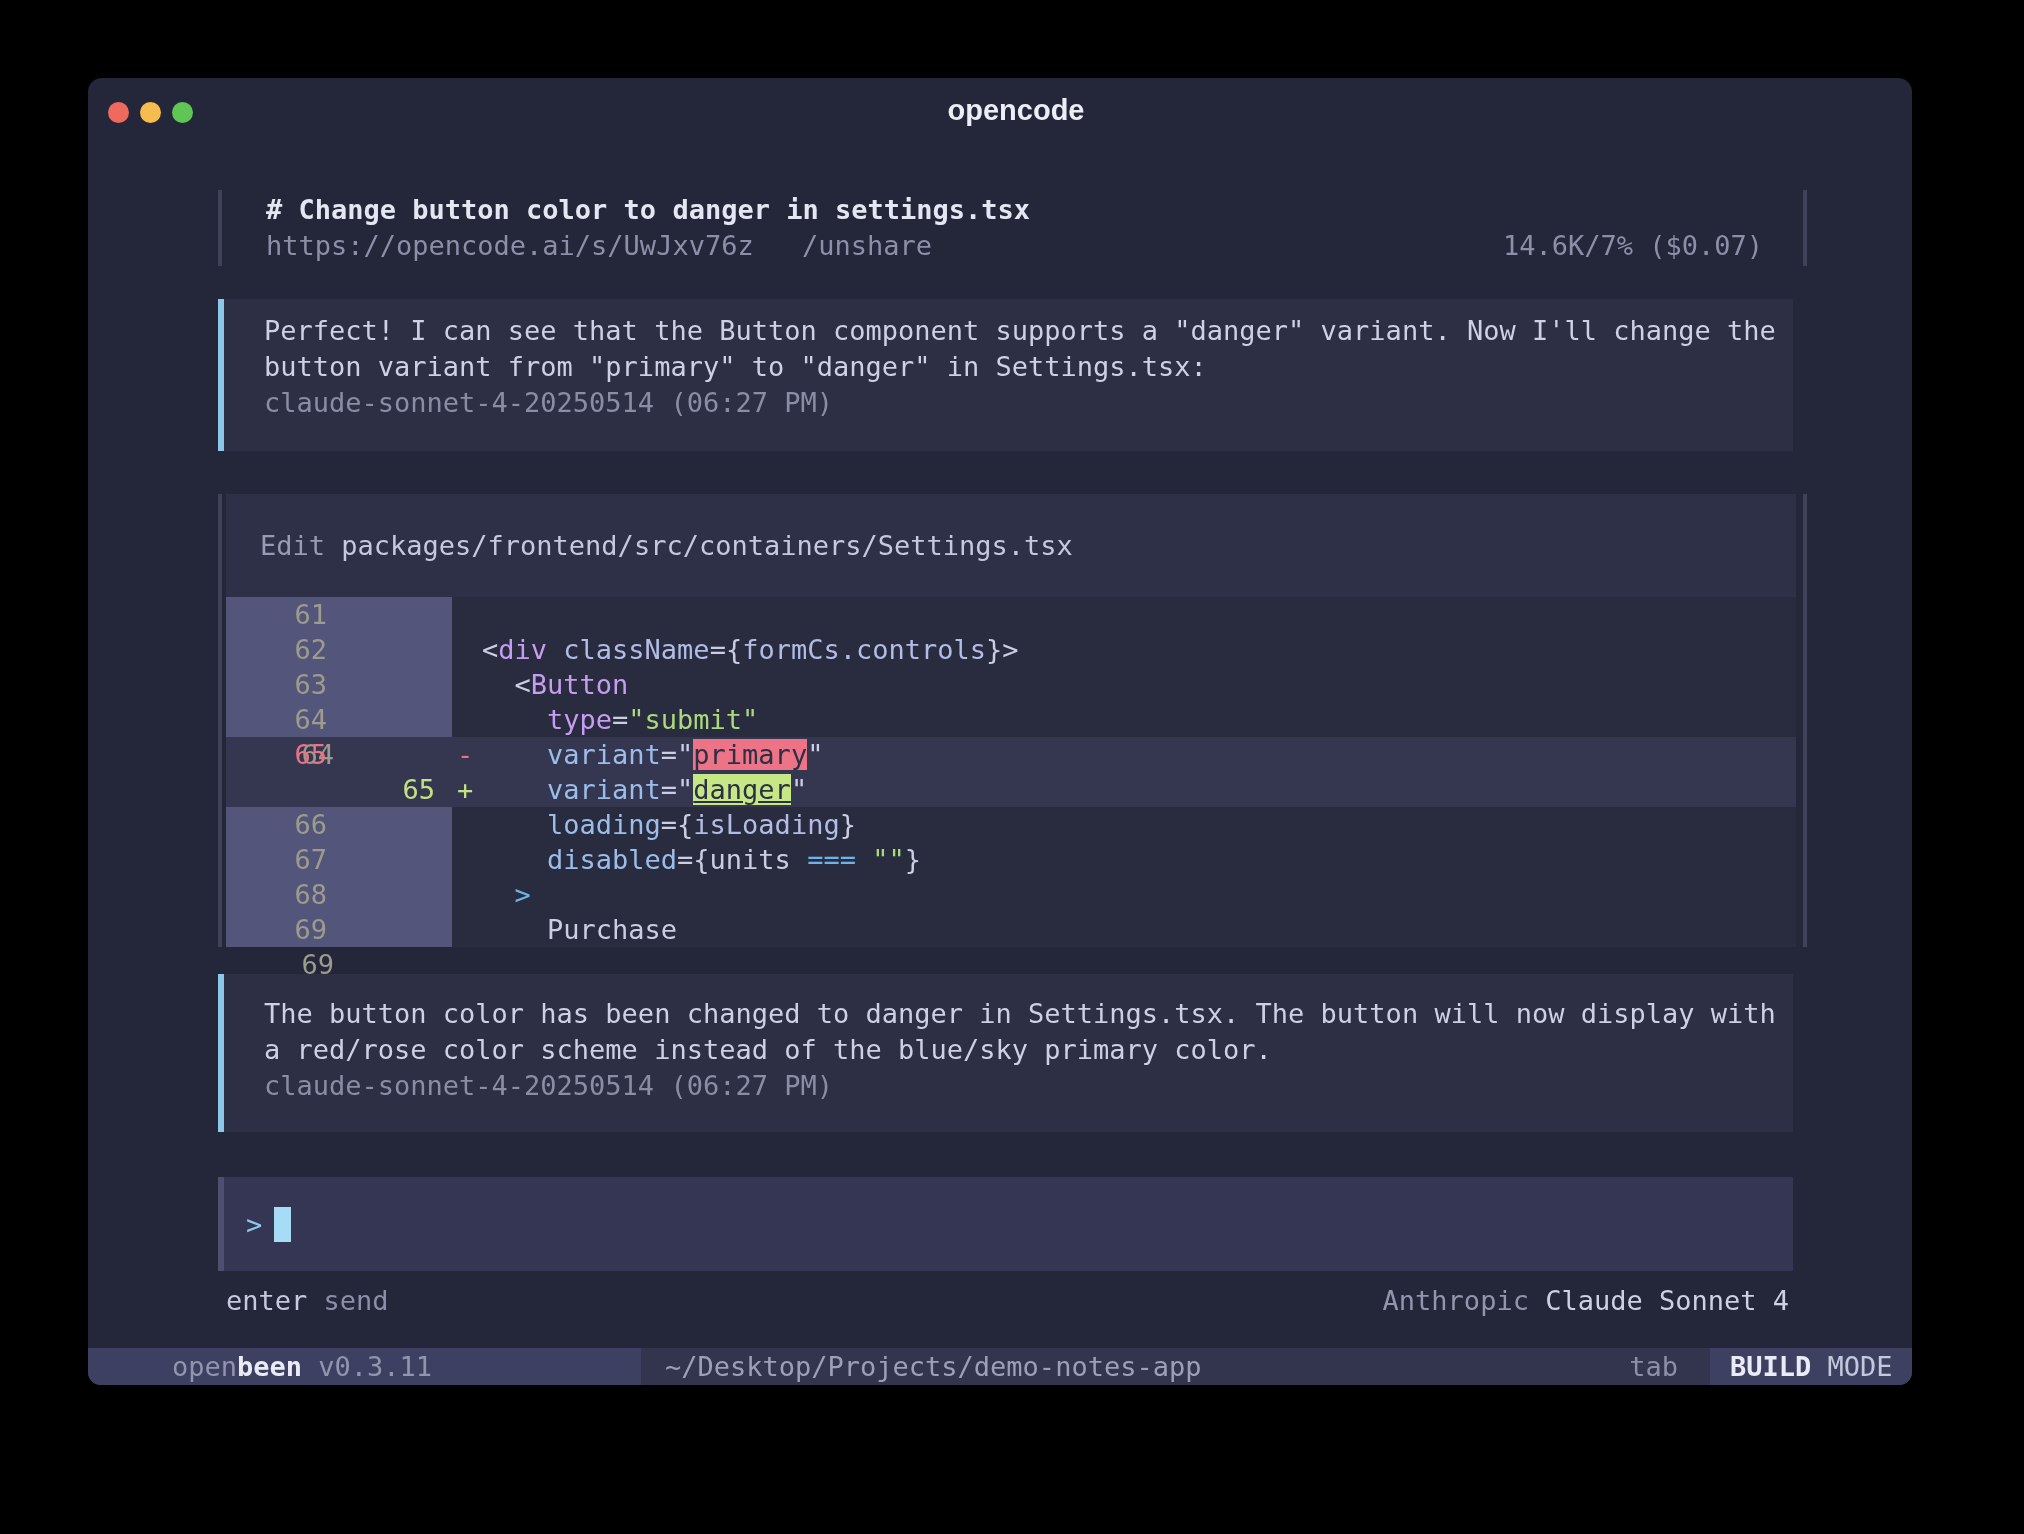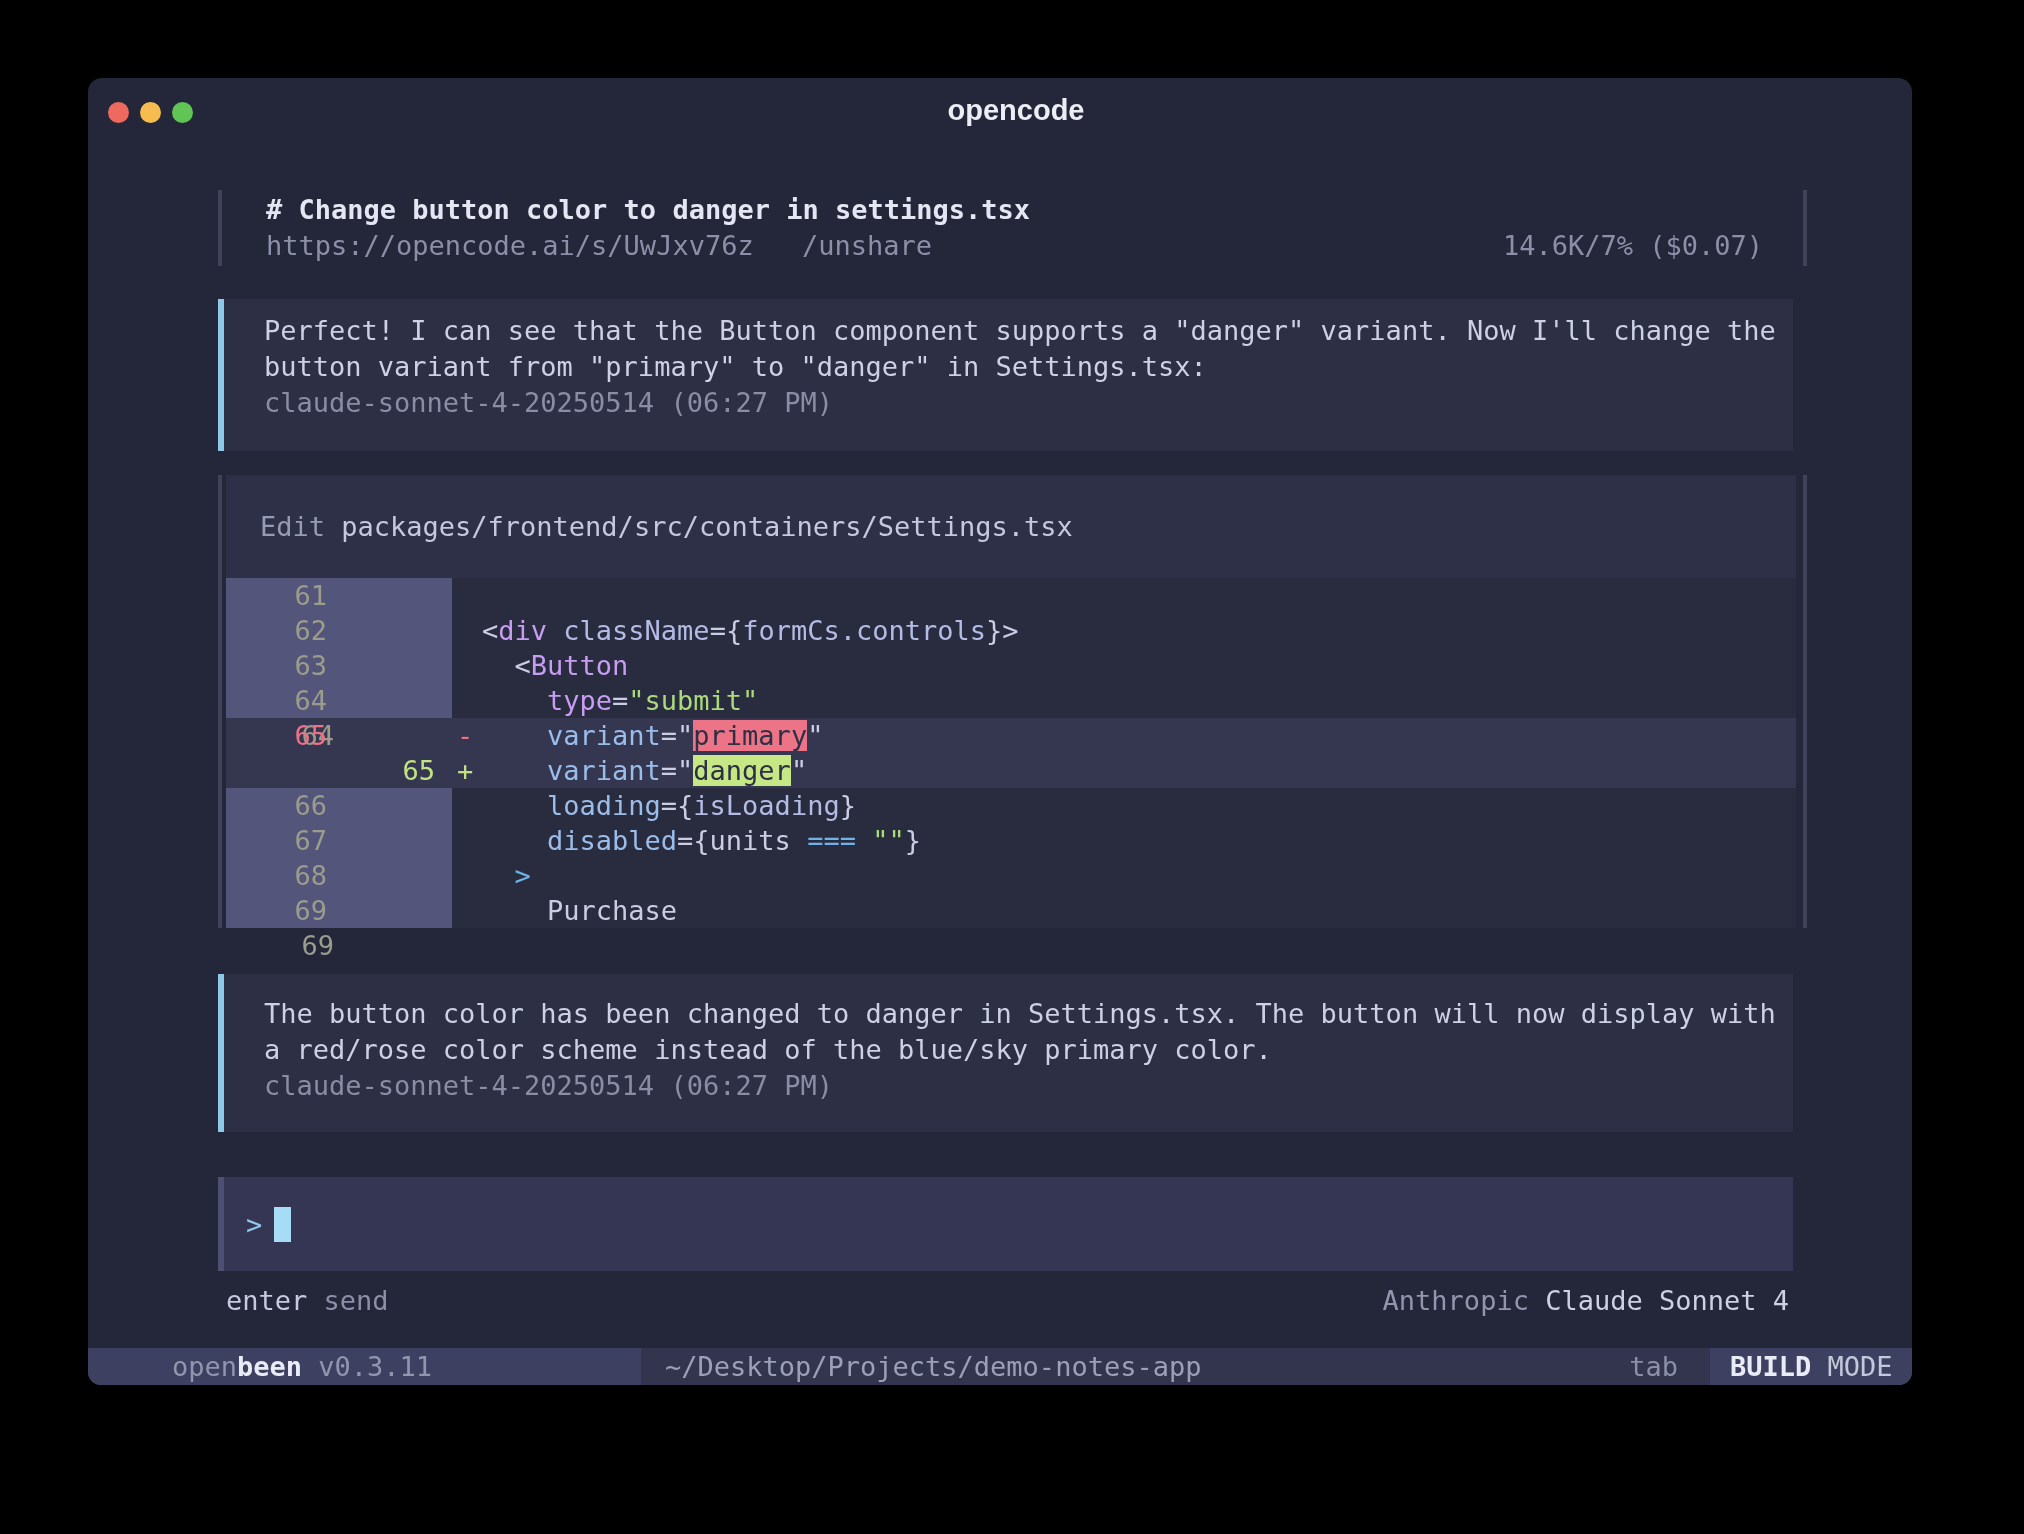--- a/index.html
+++ b/index.html
@@ -32,21 +32,21 @@
   .share-tokens{position:absolute;right:44px;top:38px;color:#8b90a8;}
 
   
   .msg{position:absolute;left:130px;width:1575px;background:#2d2f45;
        border-left:6px solid #8cc9e8;padding-left:40px;line-height:36px;color:#ccd1e4;}
   .msg-1{top:221px;height:152px;padding-top:14px;}
   .msg-2{top:896px;height:158px;padding-top:22px;}
   .msg-meta{color:#8a8ea4;}
 
   
-  .edit-block{position:absolute;left:130px;top:397px;width:1589px;height:453px;}
+  .edit-block{position:absolute;left:130px;top:416px;width:1589px;height:453px;}
   .edit-inner{position:absolute;left:8px;right:11px;top:0;bottom:0;}
   .edit-header{height:103px;background:#2e3047;line-height:103px;
                padding-left:34px;color:#c5c9dd;}
   .edit-action{color:#969cb4;}
   .drow{display:flex;height:35px;line-height:35px;}
   .drow-ctx{background:#292b3f;}
   .drow-del,.drow-add{background:#353751;}
   .gutter{display:flex;width:226px;flex:none;}
   .drow-ctx .gutter{background:#53567a;flex-direction:column;}
   .num{text-align:right;color:#9c9c8d;}
@@ -58,21 +58,21 @@
   .drow-add .marker{color:#c2e383;}
   .code{white-space:pre;}
   .tk-p{color:#c79df2;}   
   .tk-b{color:#9bbdea;}   
   .tk-l{color:#b3bce4;}   
   .tk-n{color:#c9cee4;}   
   .tk-s{color:#abd97c;}   
   .tk-o{color:#6db3e8;}   
   .tk-t{color:#c9cee4;}   
   .tk-dh{background:#ec7486;color:#2d2f45;}
-  .tk-ah{background:#c6e785;color:#2d2f45;}
+  .tk-ah{background:#c6e785;color:#2d2f45;text-decoration:underline;}
 
   
   .input-block{position:absolute;left:130px;top:1099px;width:1575px;height:94px;
                background:#343653;border-left:6px solid #4d5071;
                display:flex;align-items:center;padding-left:22px;}
   .prompt{color:#8fc6ea;}
   .cursor{display:inline-block;width:17px;height:35px;background:#a6dcf6;
           margin-left:12px;vertical-align:middle;}
 
   

